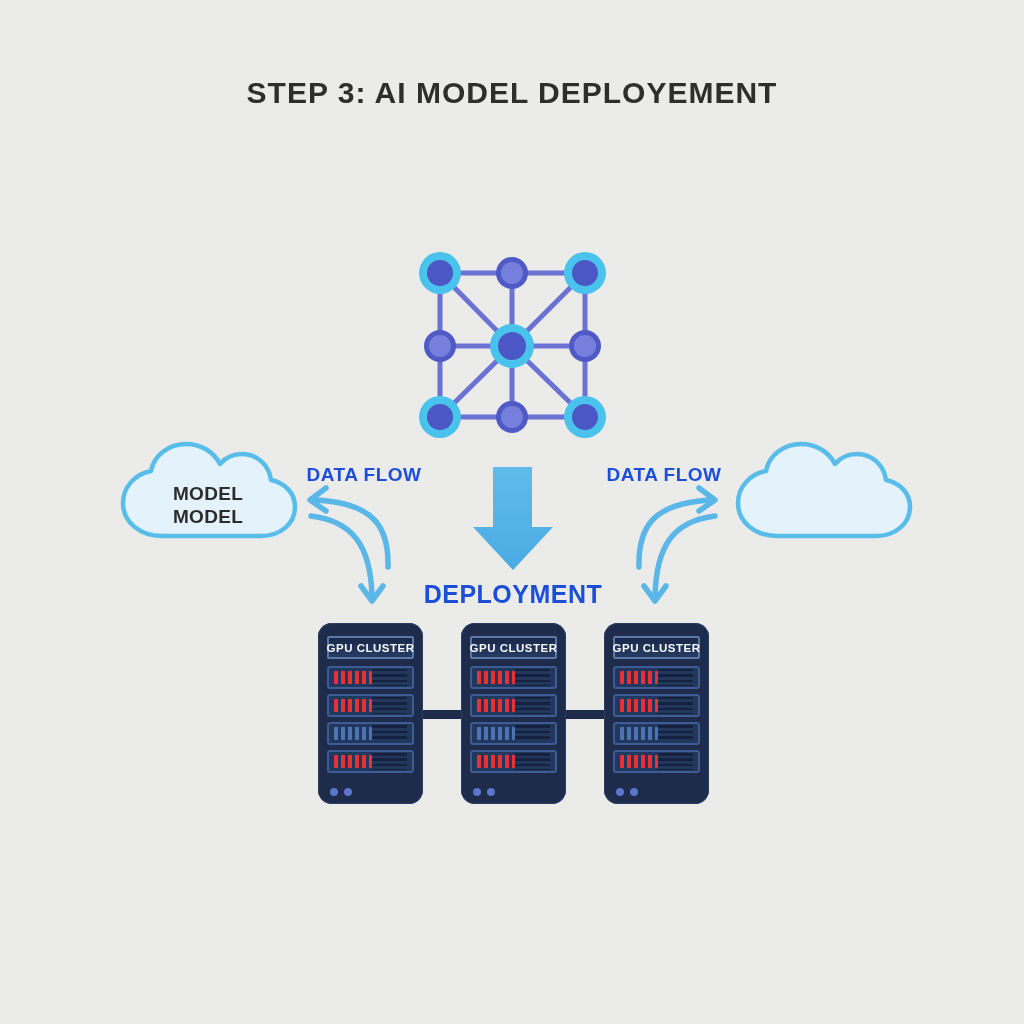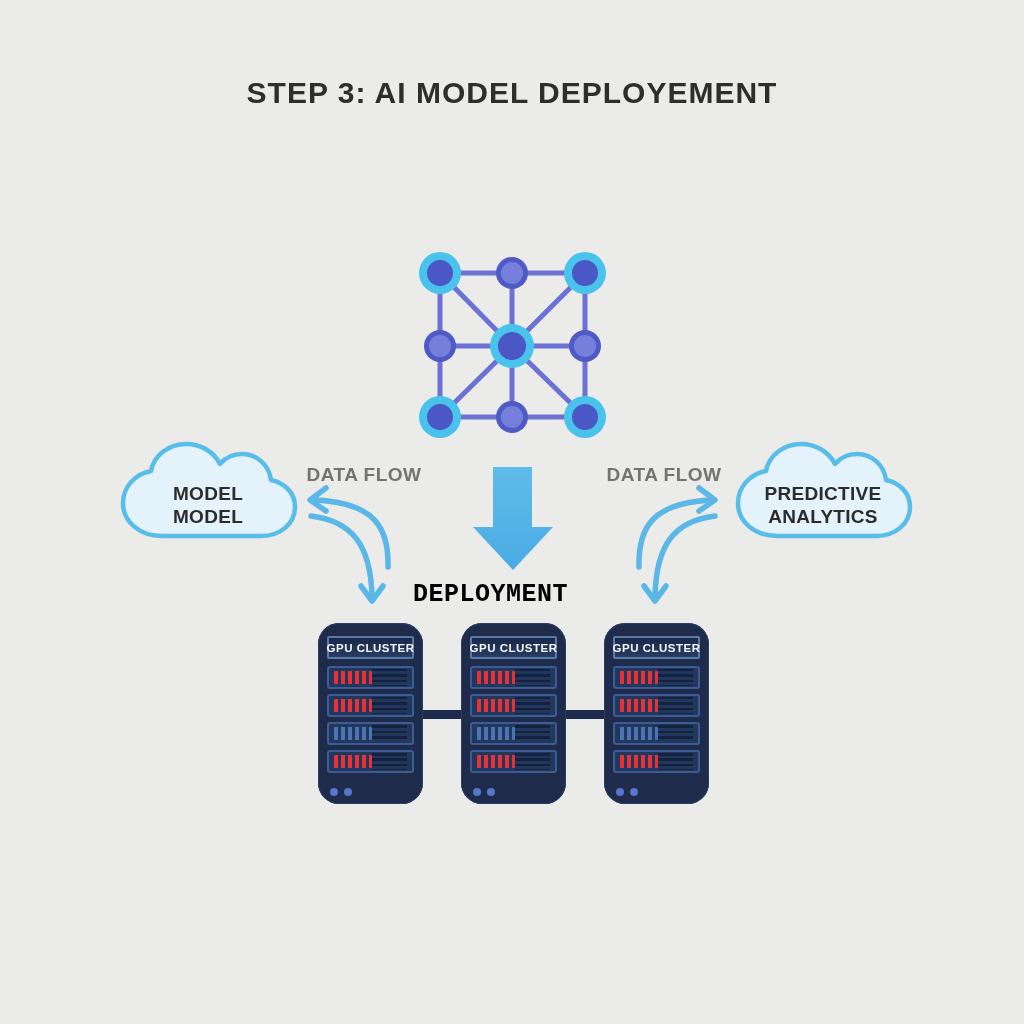--- a/index.html
+++ b/index.html
@@ -18,45 +18,45 @@
     letter-spacing:1px;color:#2e2e2e;
   }
 
   
   .abs{position:absolute;}
 
   
   .flow-label{
     position:absolute;width:140px;text-align:center;
     font-size:19px;font-weight:bold;letter-spacing:.5px;
-    color:#737373;
+    color:#1d4ed8;
   }
   .flow-label.left{left:294px;top:464px;}
   .flow-label.right{left:594px;top:464px;}
 
   
   .cloud-text{
     position:absolute;width:184px;text-align:center;
     font-size:19px;font-weight:bold;color:#2c2c2c;
     line-height:23px;letter-spacing:.3px;
   }
   .cloud-text.left{left:116px;top:482px;}
   .cloud-text.right{left:731px;top:482px;}
 
   
   .deploy-label{
     position:absolute;left:413px;top:580px;width:200px;
-    text-align:left;font-size:25px;font-weight:bold;
-    letter-spacing:.5px;color:#000000;font-family:Liberation Mono, monospace;
+    text-align:center;font-size:25px;font-weight:bold;
+    letter-spacing:.5px;color:#1d4ed8;
   }
 
   
   .server{
     position:absolute;top:623px;width:105px;height:181px;
-    background:#1e2b4b;border-radius:21px;
+    background:#1e2b4b;border-radius:14px;
     box-shadow:inset 0 0 0 1px #2c3e66;
   }
   .server.s1{left:318px;}
   .server.s2{left:461px;}
   .server.s3{left:604px;}
   .srv-label{
     margin:13px 9px 7px 9px;height:19px;
     border:2px solid #5b7aa8;border-radius:2px;
     background:linear-gradient(180deg,#1a2848,#263c63);
     display:flex;align-items:center;justify-content:center;
@@ -144,24 +144,20 @@
   <div class="cloud-text left">
     <span>MODEL</span><br>
     <span>MODEL</span>
   </div>
 
   <svg class="abs" style="left:731px;top:440px;" width="184" height="102" viewBox="0 0 184 102">
     <path d="M 46 96 C 24 96 7 82 7 63 C 7 47 19 34 35 31 C 38 15 53 4 70 4
              C 85 4 98 12 104 24 C 109 18 117 14 126 14 C 141 14 153 25 155 40
              C 169 43 179 53 179 67 C 179 84 164 96 145 96 Z" fill="#e3f2fb" stroke="#59bdea" stroke-width="4.5" stroke-linejoin="round"></path>
   </svg>
-  <div class="cloud-text right">
-    <span>PREDICTIVE</span><br>
-    <span>ANALYTICS</span>
-  </div>
 
   <div class="flow-label left">DATA FLOW</div>
   <div class="flow-label right">DATA FLOW</div>
 
   <svg class="abs" style="left:290px;top:480px;" width="120" height="135" viewBox="0 0 120 135">
     <g fill="none" stroke="#5ab7e8" stroke-width="5.5" stroke-linecap="round" stroke-linejoin="round">
       <path d="M 98 87 C 99 48 85 23 26 20"></path>
       <path d="M 36 8 L 20 20 L 36 31"></path>
       <path d="M 21 36 C 62 41 81 65 82 117"></path>
       <path d="M 71 106 L 82 121 L 93 106"></path>

